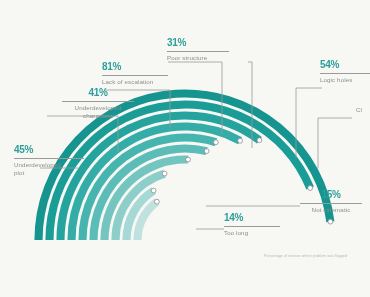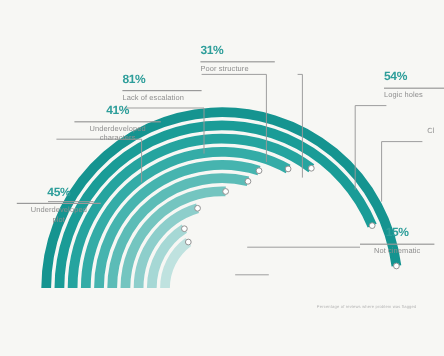--- a/index.html
+++ b/index.html
@@ -58,21 +58,21 @@
       <polyline points="47,116 118,116 118,152" fill="none" stroke="#9a9a9a" stroke-width="0.8"></polyline>
       <polyline points="104,90 170,90 170,128" fill="none" stroke="#9a9a9a" stroke-width="0.8"></polyline>
       <polyline points="168,62 222,62 222,135" fill="none" stroke="#9a9a9a" stroke-width="0.8"></polyline>
       <polyline points="248,62 252,62 252,148" fill="none" stroke="#9a9a9a" stroke-width="0.8"></polyline>
       <polyline points="322,88 296,88 296,158" fill="none" stroke="#9a9a9a" stroke-width="0.8"></polyline>
       <polyline points="352,118 318,118 318,168" fill="none" stroke="#9a9a9a" stroke-width="0.8"></polyline>
       <polyline points="300,206 206,206 206,206" fill="none" stroke="#9a9a9a" stroke-width="0.8"></polyline>
       <polyline points="224,229 196,229 196,229" fill="none" stroke="#9a9a9a" stroke-width="0.8"></polyline>
     </svg>
 
-  <div class="lbl" style="left:14px;top:156px;width:70px;text-align:center;">
+  <div class="lbl" style="left:14px;top:145px;width:70px;">
     <div class="pct">45%</div>
     <div class="rule"></div>
     <div class="cap">Underdeveloped
 plot</div>
   </div>
 
   <div class="lbl" style="left:62px;top:88px;width:72px;text-align:center;">
     <div class="pct">41%</div>
     <div class="rule"></div>
     <div class="cap">Underdeveloped
@@ -101,15 +101,20 @@
   <div class="lbl" style="left:356px;top:106px;width:30px;">
     <div class="cap">Cl</div>
   </div>
 
   <div class="lbl" style="left:300px;top:190px;width:62px;text-align:center;">
     <div class="pct">15%</div>
     <div class="rule"></div>
     <div class="cap">Not cinematic</div>
   </div>
 
+  <div class="lbl" style="left:224px;top:213px;width:56px;">
+    <div class="pct">14%</div>
+    <div class="rule"></div>
+    <div class="cap">Too long</div>
+  </div>
 
   <div class="foot" style="left:264px;top:254px;">Percentage of reviews where problem was flagged</div>
 </div>
 
 </body></html>

